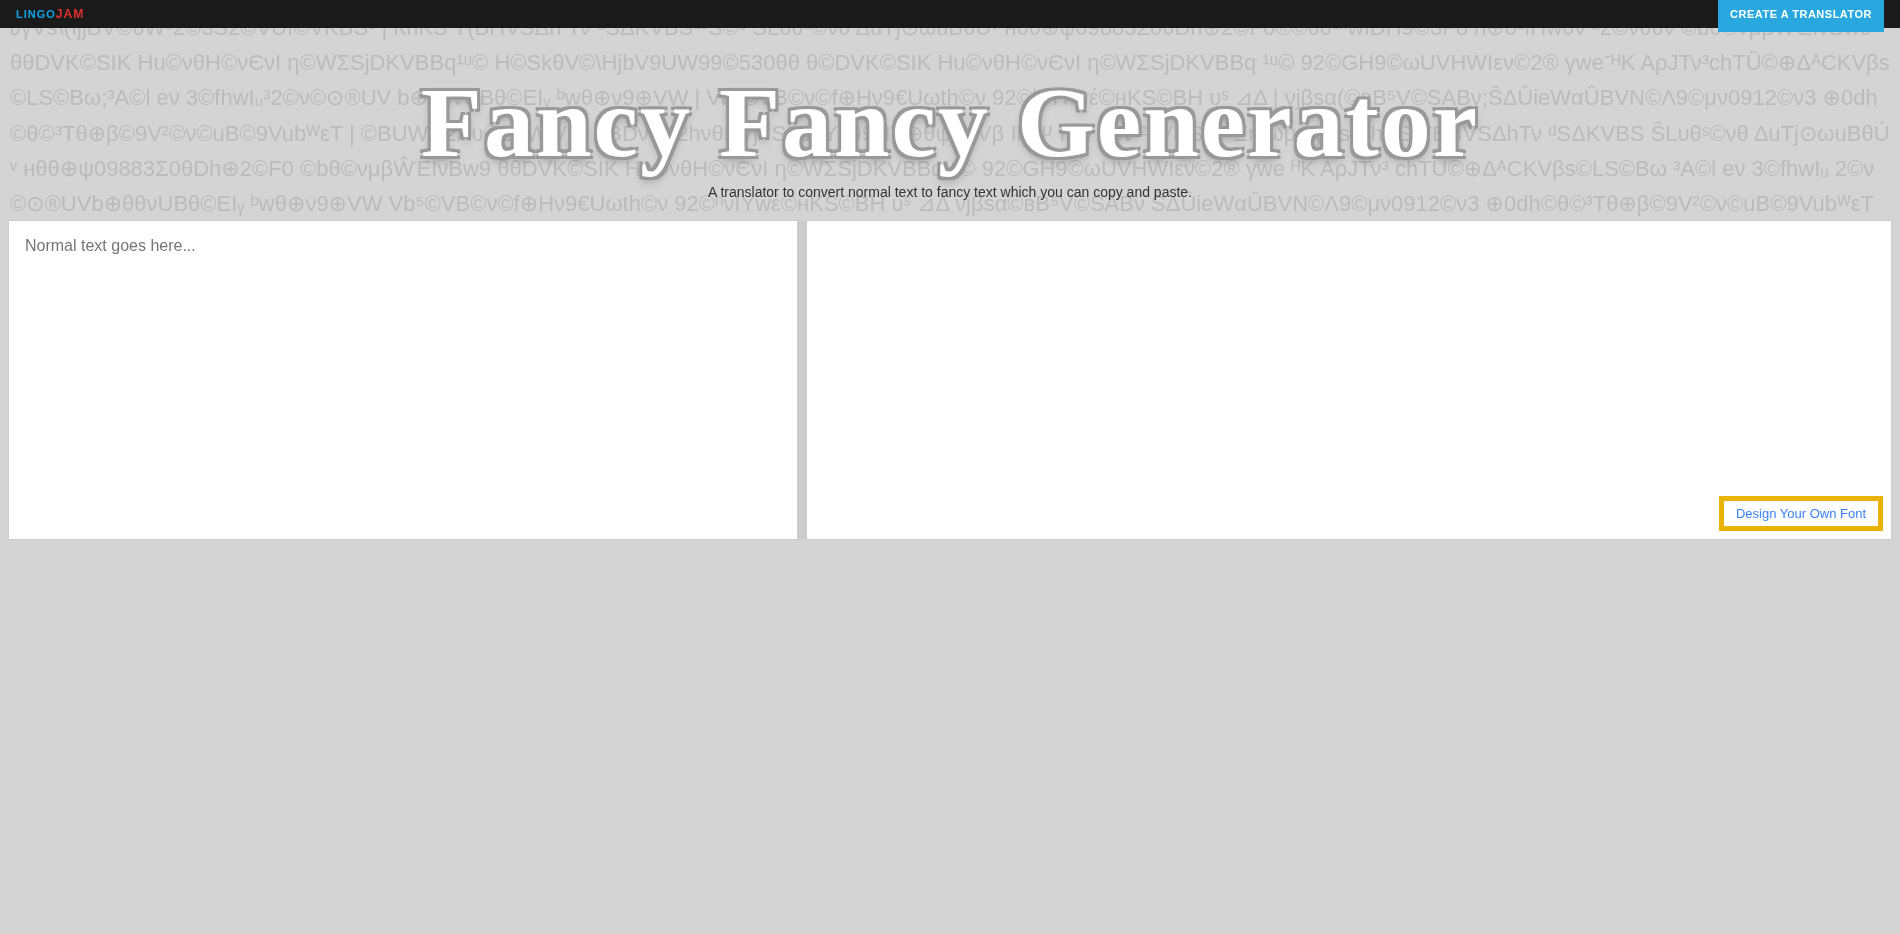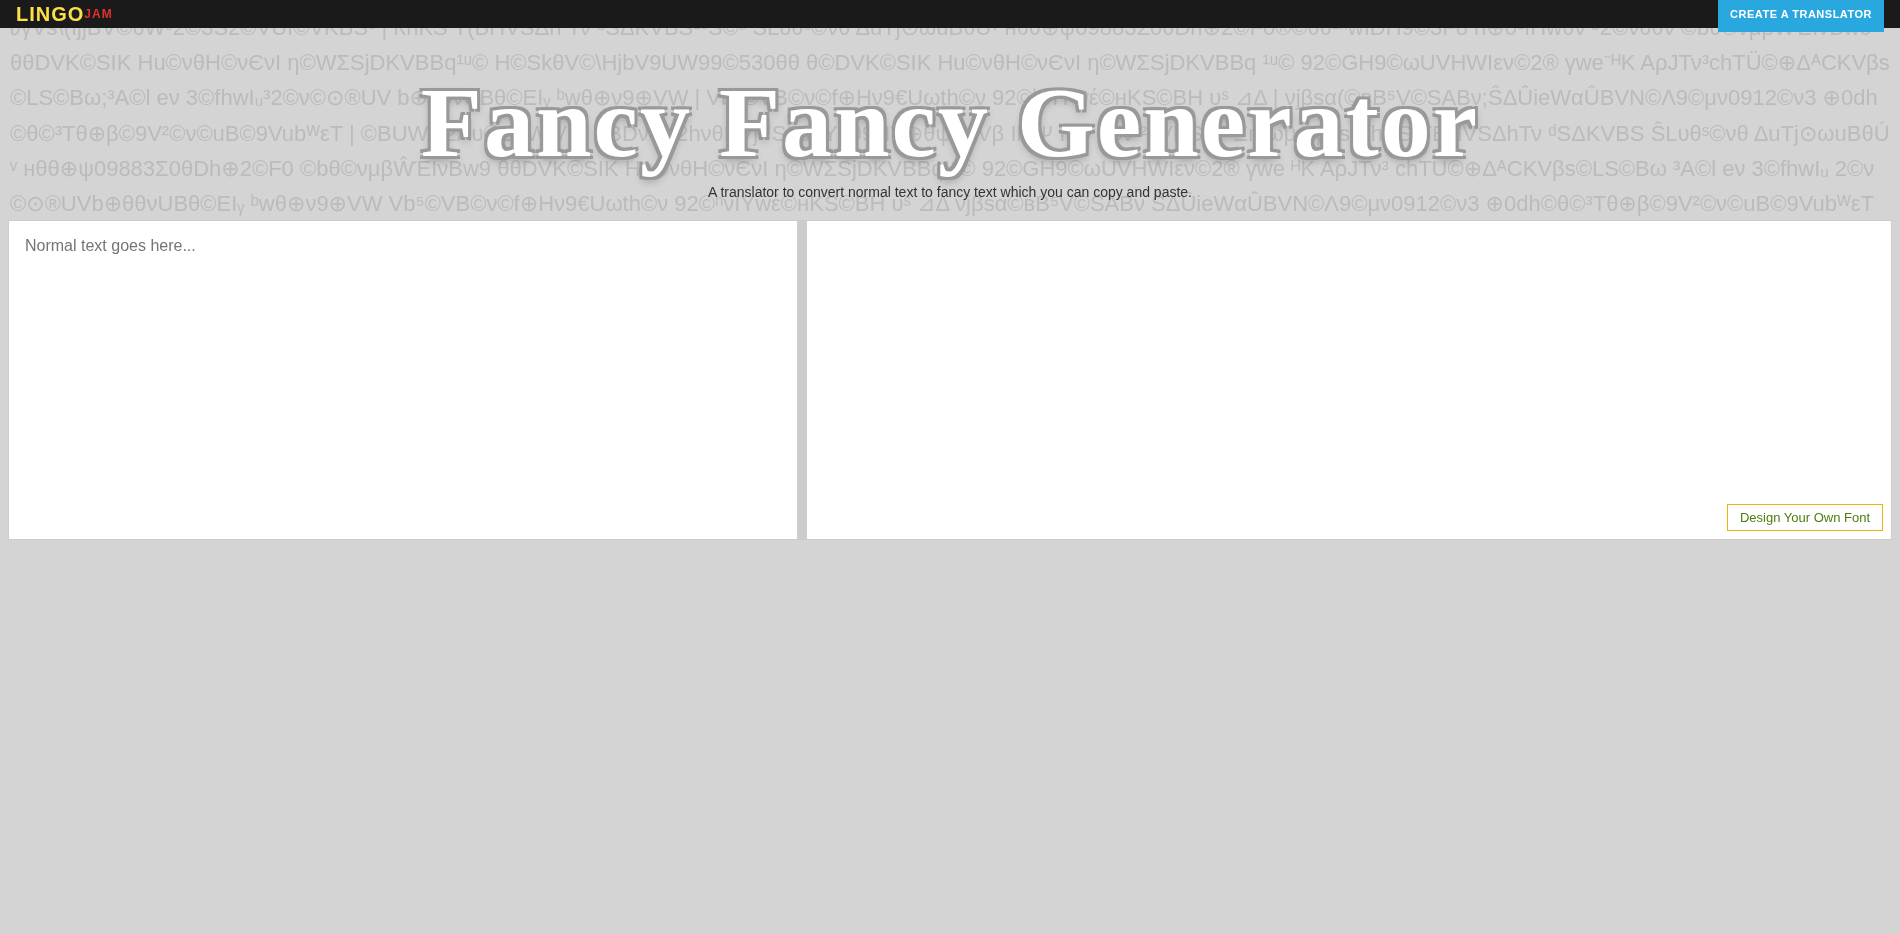--- a/index.html
+++ b/index.html
@@ -40,23 +40,23 @@
       justify-content: space-between;
       padding: 0 16px;
     }
 
     .navbar-logo {
       display: flex;
       align-items: center;
     }
 
     .logo-lingo {
-      color: #fde047;
-      font-weight: bold;
-      font-size: 20px;
+      color: #0ea5e9;
+      font-weight: bold;
+      font-size: 11px;
       letter-spacing: 1px;
       font-family: Arial, sans-serif;
     }
 
     .logo-jam {
       color: #e03030;
       font-weight: bold;
       font-size: 12px;
       letter-spacing: 1px;
       font-family: Arial, sans-serif;
@@ -159,22 +159,22 @@
     }
 
     .right-panel-footer {
       position: absolute;
       bottom: 8px;
       right: 8px;
     }
 
     .design-font-button {
       background: #fff;
-      border: 1px solid #eab308;
-      color: #4d7c0f;
+      border: 5px solid #eab308;
+      color: #3b82f6;
       font-size: 13px;
       padding: 5px 12px;
       cursor: pointer;
       font-family: Arial, sans-serif;
     }
   </style>
 </head>
 <body>
 
 <div class="bg-text">

